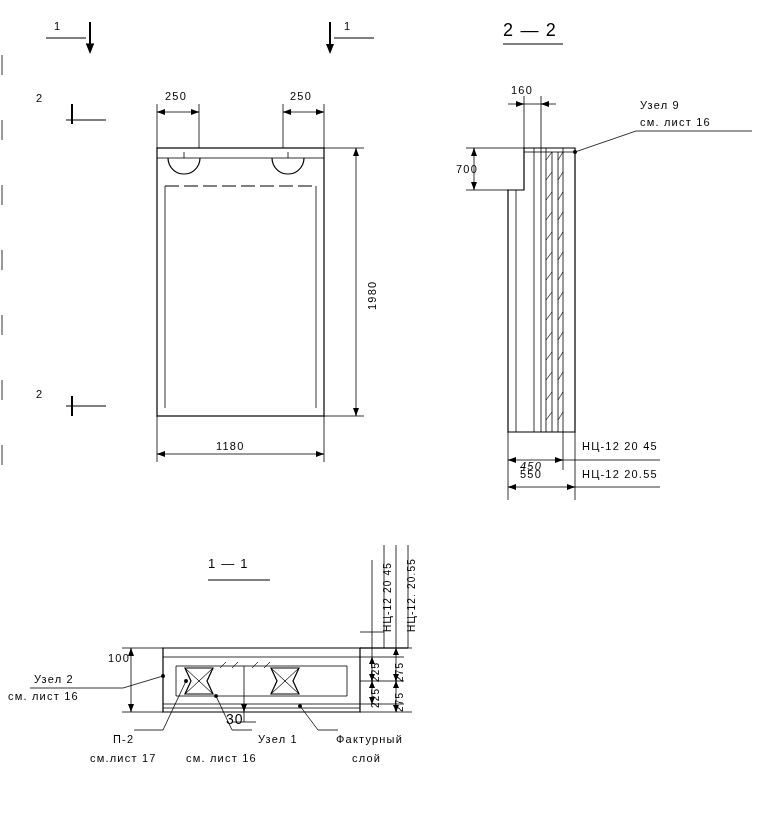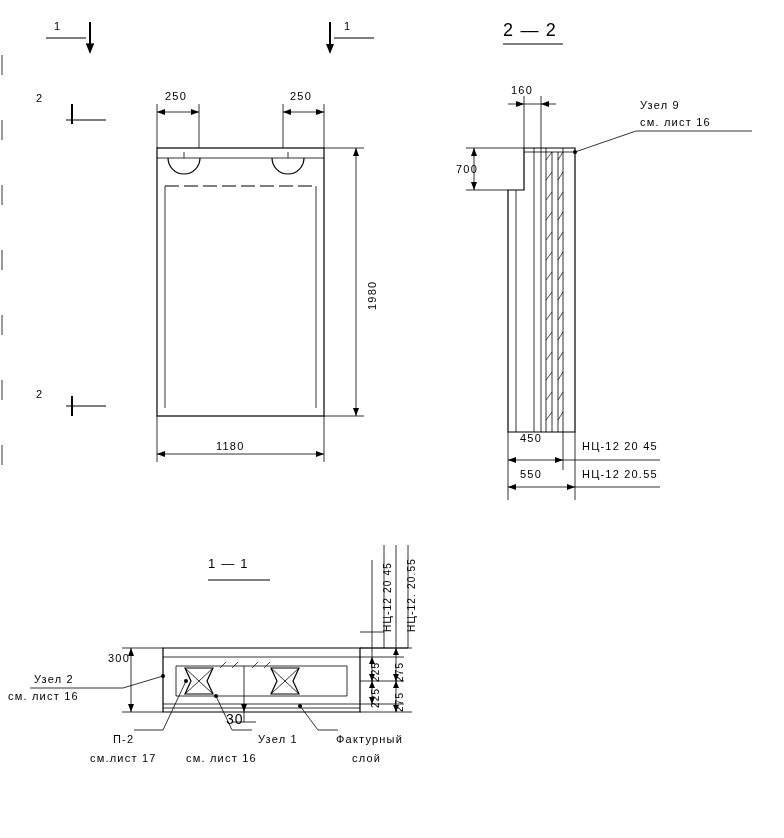--- a/index.html
+++ b/index.html
@@ -313,29 +313,29 @@
   <div class="lbl" style="left:36px; top:388px;">2</div>
 
   <div class="lbl" style="left:165px; top:90px;">250</div>
   <div class="lbl" style="left:290px; top:90px;">250</div>
   <div class="lbl vert" style="left:366px; top:310px;">1980</div>
   <div class="lbl" style="left:216px; top:440px;">1180</div>
 
   <div class="lbl" style="left:503px; top:24px; font-size:18px;">2 — 2</div>
   <div class="lbl" style="left:511px; top:84px;">160</div>
   <div class="lbl" style="left:456px; top:163px;">700</div>
-  <div class="lbl" style="left:520px; top:432px;">450</div>
+  <div class="lbl" style="left:520px; top:460px;font-style:italic;">450</div>
   <div class="lbl" style="left:520px; top:468px;">550</div>
   <div class="lbl" style="left:582px; top:440px;">НЦ-12 20 45</div>
   <div class="lbl" style="left:582px; top:468px;">НЦ-12 20.55</div>
   <div class="lbl" style="left:640px; top:99px;">Узел 9</div>
   <div class="lbl" style="left:640px; top:116px;">см. лист 16</div>
 
   <div class="lbl" style="left:208px; top:558px; font-size:13px;">1 — 1</div>
-  <div class="lbl" style="left:108px; top:652px;">300</div>
+  <div class="lbl" style="left:108px; top:652px;">100</div>
   <div class="lbl small" style="left:226px; top:713px;">30</div>
 
   <div class="lbl vert" style="left:370px; top:682px; font-size:10px;">225</div>
   <div class="lbl vert" style="left:370px; top:708px; font-size:10px;">225</div>
   <div class="lbl vert" style="left:394px; top:682px; font-size:10px;">275</div>
   <div class="lbl vert" style="left:394px; top:712px; font-size:10px;">275</div>
 
   <div class="lbl vert" style="left:382px; top:632px; font-size:10px;">НЦ-12 20 45</div>
   <div class="lbl vert" style="left:406px; top:632px; font-size:10px;">НЦ-12. 20.55</div>
 

